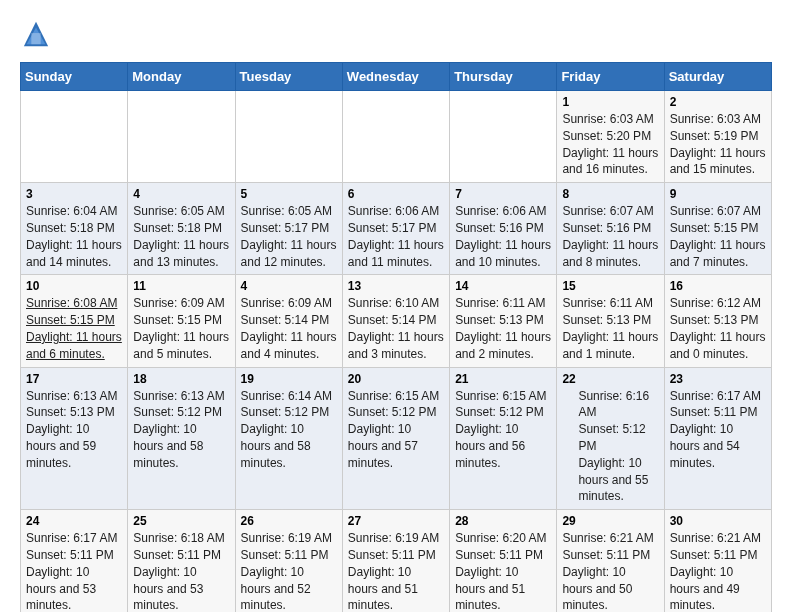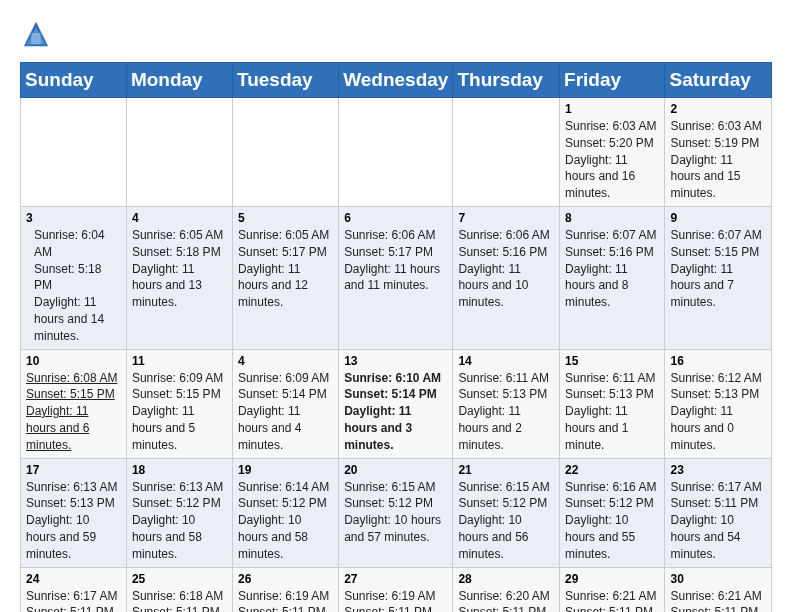--- a/index.html
+++ b/index.html
@@ -40,21 +40,21 @@
     table {
       width: 100%;
       border-collapse: collapse;
       font-size: 11px;
     }
     thead th {
       background: #3070b8;
       color: #fff;
       padding: 6px 4px;
       text-align: left;
-      font-size: 19px;
+      font-size: 13px;
       font-weight: bold;
       border: 1px solid #2060a8;
     }
     tbody td {
       border: 1px solid #ccc;
       vertical-align: top;
       padding: 4px 5px;
       min-height: 70px;
       height: 80px;
       width: 14.28%;
@@ -131,21 +131,21 @@
         <td>
           <div class="day-num">2</div>
           <div class="day-info" style="white-space: pre-line;">Sunrise: 6:03 AM
 Sunset: 5:19 PM
 Daylight: 11 hours and 15 minutes.</div>
         </td>
       </tr>
       <tr>
         <td>
           <div class="day-num">3</div>
-          <div class="day-info" style="white-space: pre-line; margin-left: 8px;">Sunrise: 6:04 AM
+          <div class="day-info" style="white-space: pre-line;">Sunrise: 6:04 AM
 Sunset: 5:18 PM
 Daylight: 11 hours and 14 minutes.</div>
         </td>
         <td>
           <div class="day-num">4</div>
           <div class="day-info" style="white-space: pre-line;">Sunrise: 6:05 AM
 Sunset: 5:18 PM
 Daylight: 11 hours and 13 minutes.</div>
         </td>
         <td>
@@ -193,21 +193,21 @@
 Daylight: 11 hours and 5 minutes.</div>
         </td>
         <td>
           <div class="day-num">4</div>
           <div class="day-info" style="white-space: pre-line;">Sunrise: 6:09 AM
 Sunset: 5:14 PM
 Daylight: 11 hours and 4 minutes.</div>
         </td>
         <td>
           <div class="day-num">13</div>
-          <div class="day-info" style="white-space: pre-line; font-weight: bold;">Sunrise: 6:10 AM
+          <div class="day-info" style="white-space: pre-line;">Sunrise: 6:10 AM
 Sunset: 5:14 PM
 Daylight: 11 hours and 3 minutes.</div>
         </td>
         <td>
           <div class="day-num">14</div>
           <div class="day-info" style="white-space: pre-line;">Sunrise: 6:11 AM
 Sunset: 5:13 PM
 Daylight: 11 hours and 2 minutes.</div>
         </td>
         <td>
@@ -249,21 +249,21 @@
 Daylight: 10 hours and 57 minutes.</div>
         </td>
         <td>
           <div class="day-num">21</div>
           <div class="day-info" style="white-space: pre-line;">Sunrise: 6:15 AM
 Sunset: 5:12 PM
 Daylight: 10 hours and 56 minutes.</div>
         </td>
         <td>
           <div class="day-num">22</div>
-          <div class="day-info" style="white-space: pre-line;">Sunrise: 6:16 AM
+          <div class="day-info" style="white-space: pre-line; margin-left: 16px;">Sunrise: 6:16 AM
 Sunset: 5:12 PM
 Daylight: 10 hours and 55 minutes.</div>
         </td>
         <td>
           <div class="day-num">23</div>
           <div class="day-info" style="white-space: pre-line;">Sunrise: 6:17 AM
 Sunset: 5:11 PM
 Daylight: 10 hours and 54 minutes.</div>
         </td>
       </tr>

